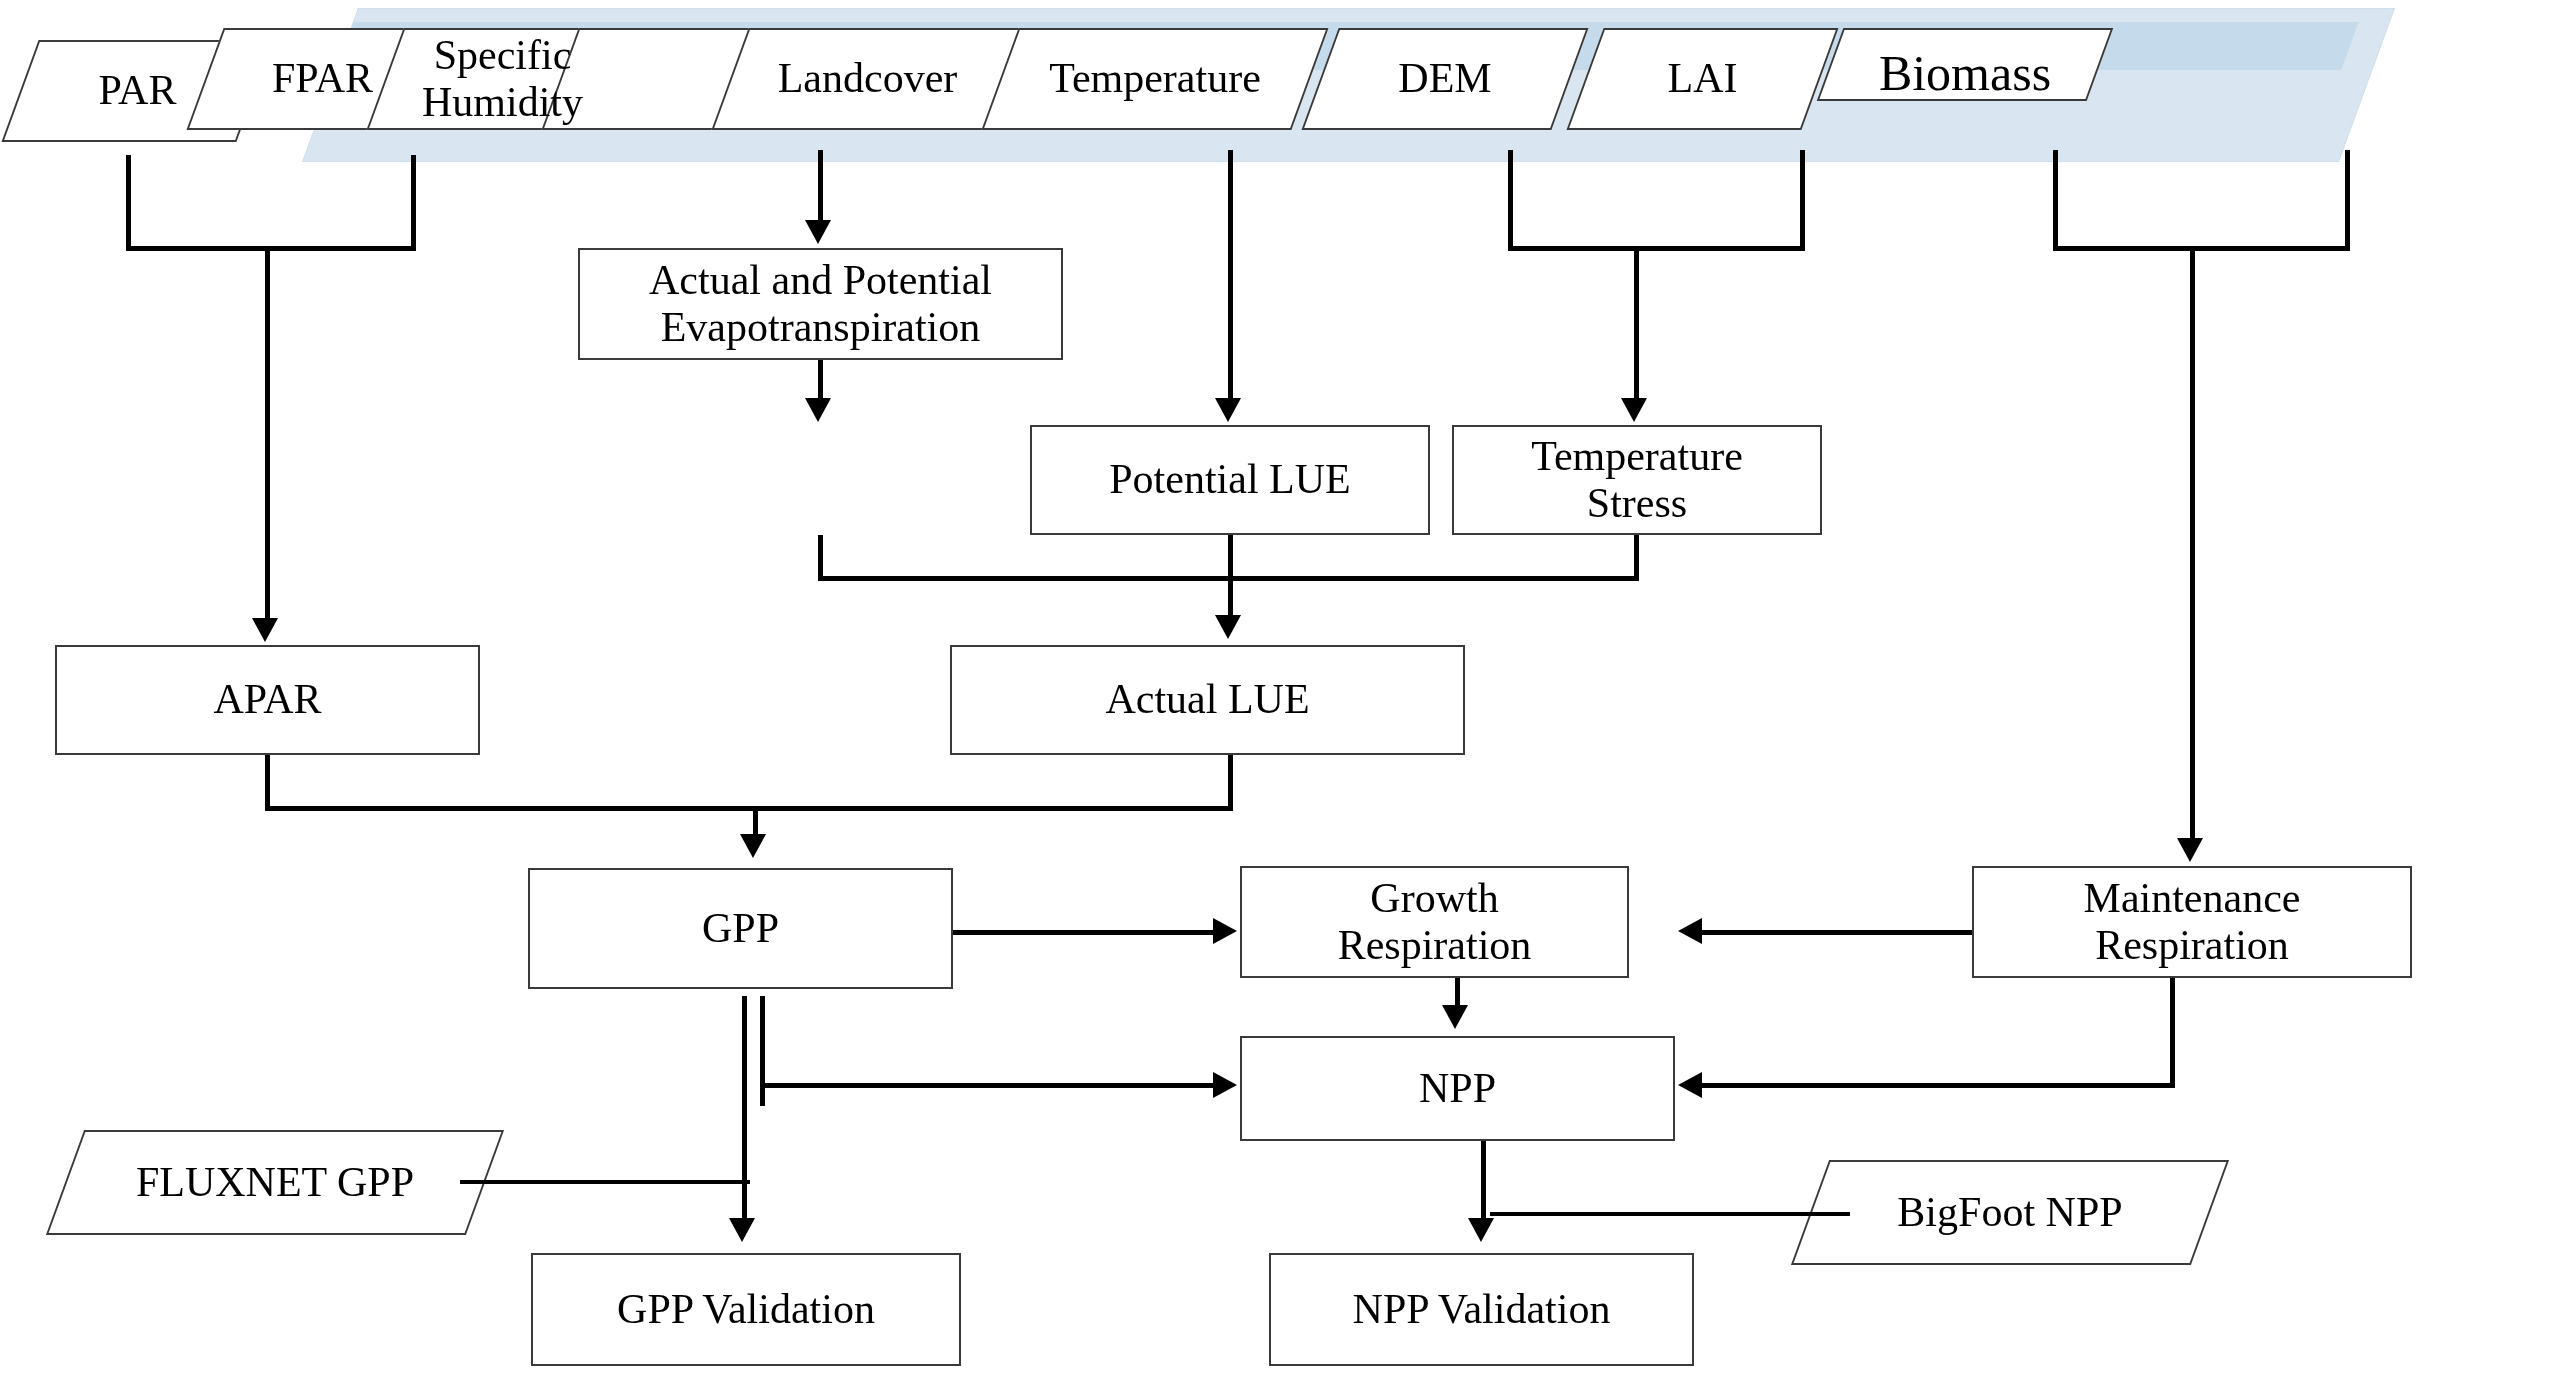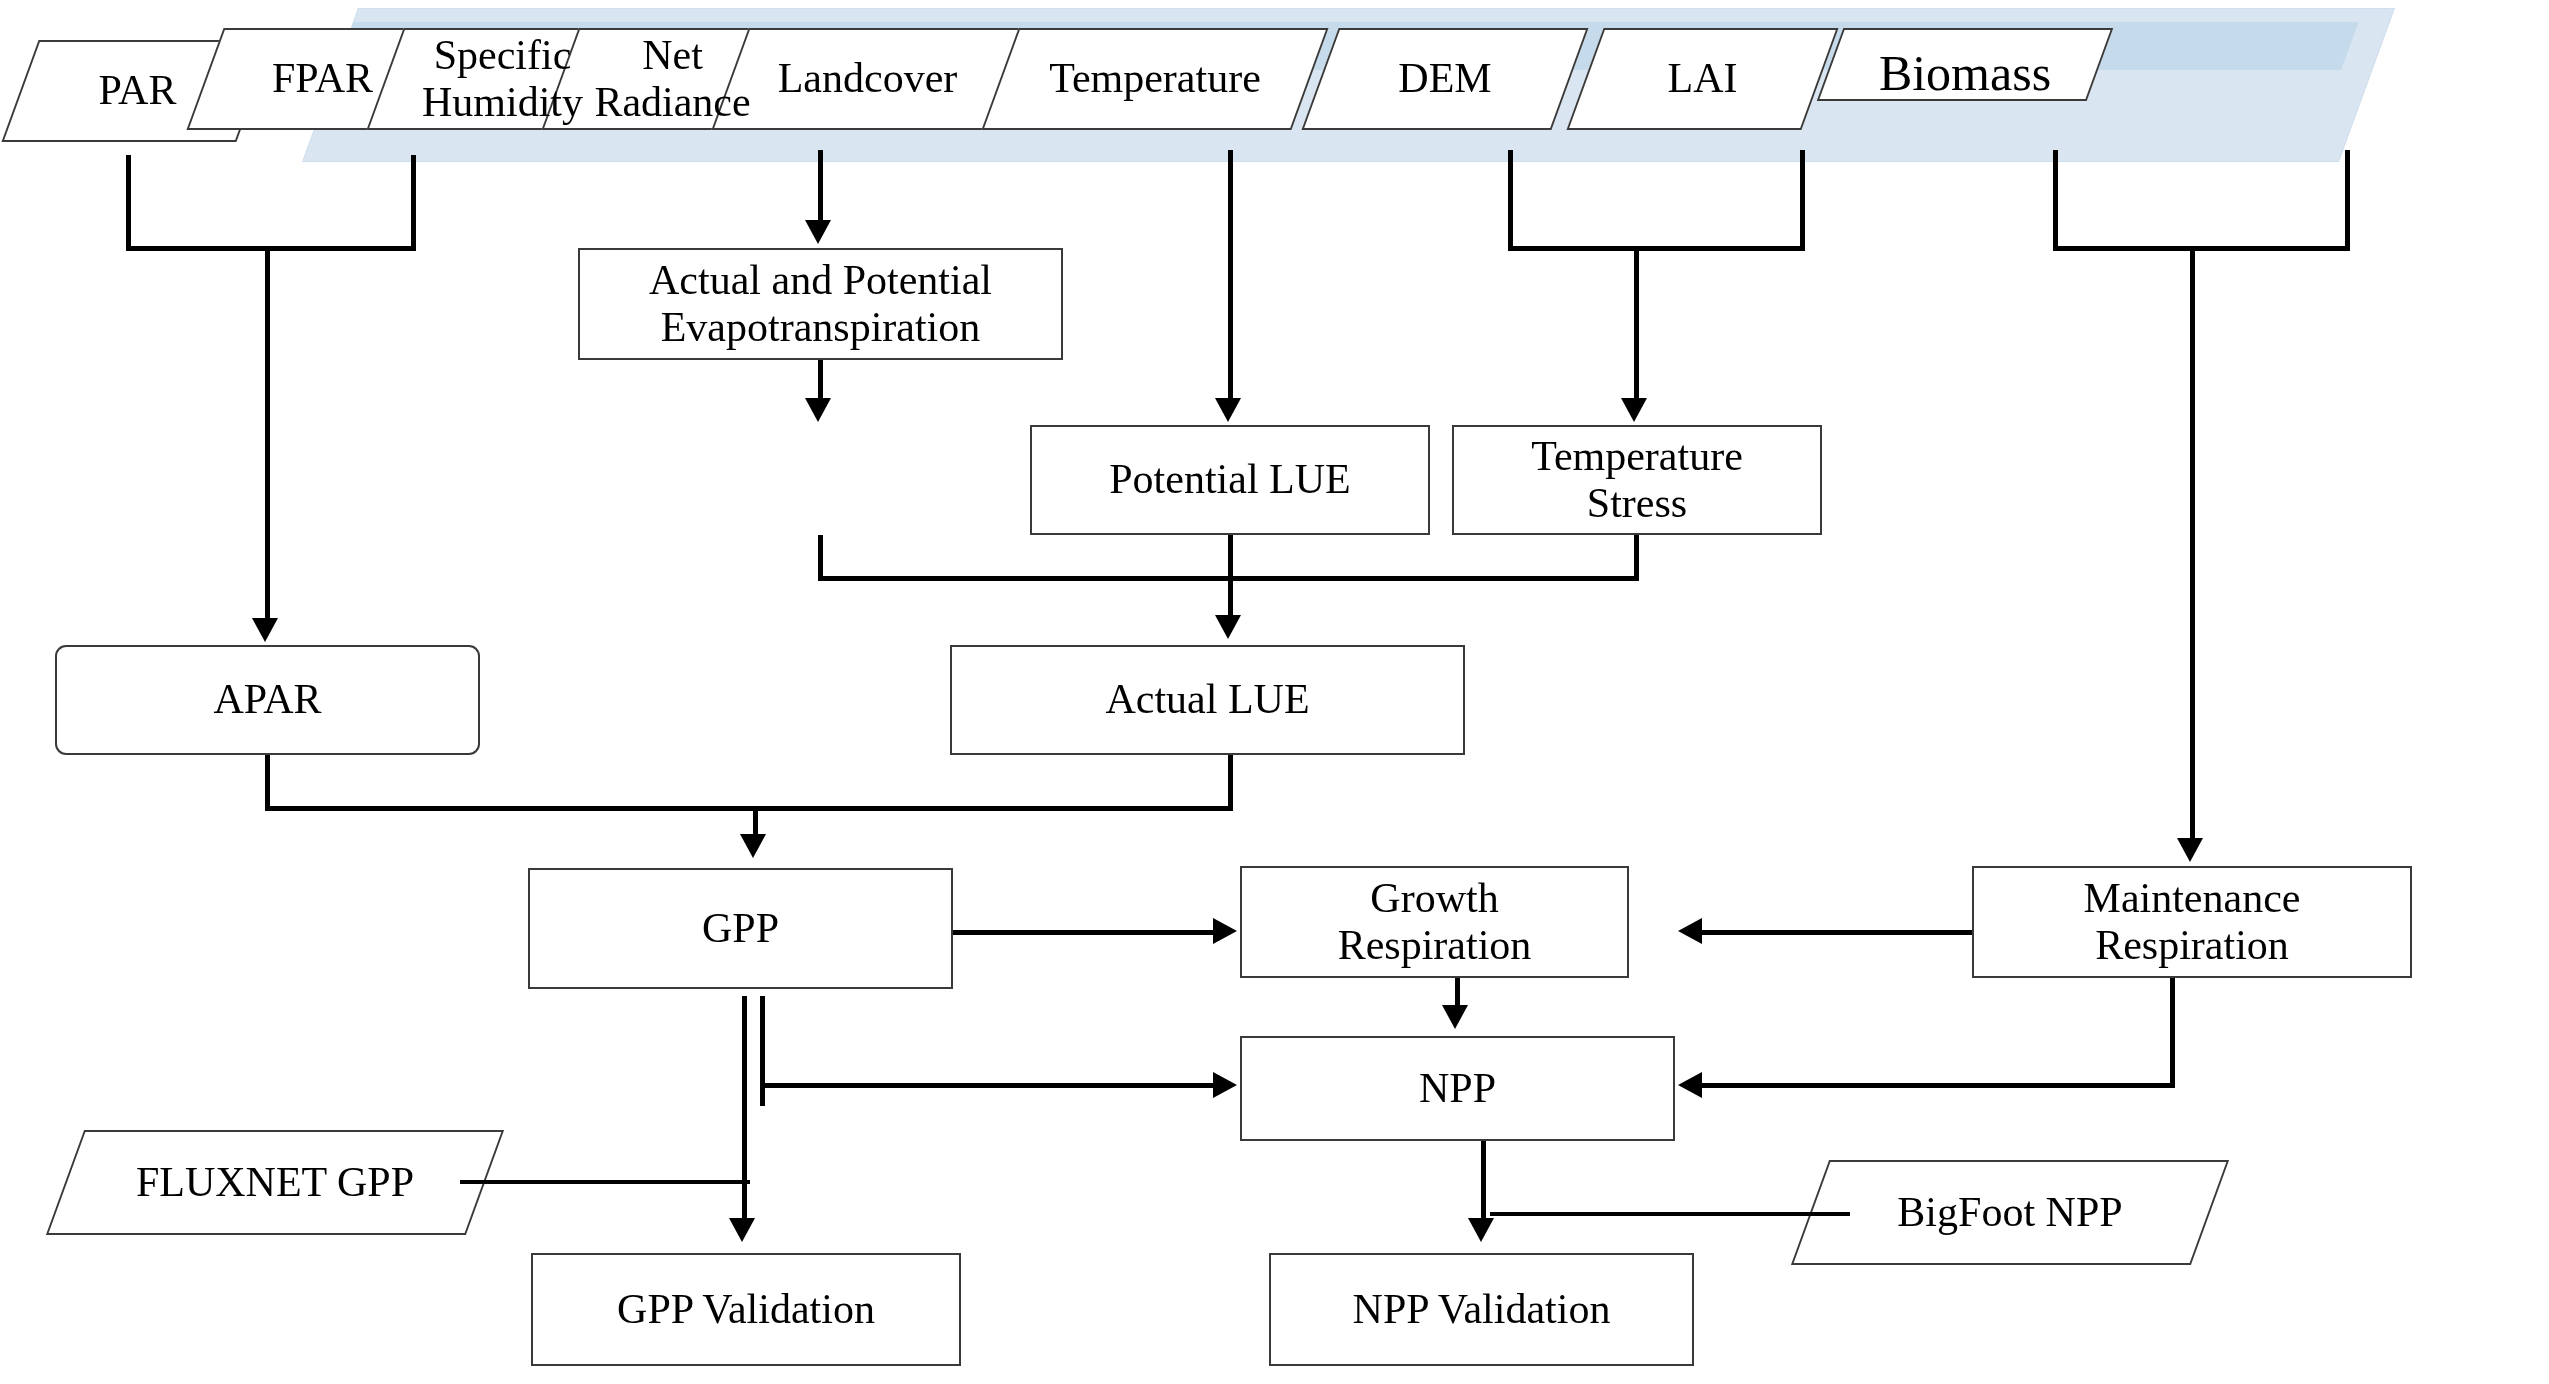--- a/index.html
+++ b/index.html
@@ -63,22 +63,20 @@
   <div class="node para" style="left:385px;top:28px;width:235px;height:102px;font-size:42px;">
     <div class="shadow"></div>
     <div class="shape"></div>
     <span class="lbl">Specific
 Humidity</span>
   </div>
 
   <div class="node para" style="left:560px;top:28px;width:225px;height:102px;font-size:42px;">
     <div class="shadow"></div>
     <div class="shape"></div>
-    <span class="lbl">Net
-Radiance</span>
   </div>
 
   <div class="node para" style="left:730px;top:28px;width:275px;height:102px;font-size:42px;">
     <div class="shadow"></div>
     <div class="shape"></div>
     <span class="lbl">Landcover</span>
   </div>
 
   <div class="node para" style="left:1000px;top:28px;width:310px;height:102px;font-size:42px;">
     <div class="shadow"></div>
@@ -112,21 +110,21 @@
 
   <div class="node rect" style="left:1030px;top:425px;width:400px;height:110px;font-size:42px;">
     <span class="lbl">Potential LUE</span>
   </div>
 
   <div class="node rect" style="left:1452px;top:425px;width:370px;height:110px;font-size:42px;">
     <span class="lbl">Temperature
 Stress</span>
   </div>
 
-  <div class="node rect" style="left:55px;top:645px;width:425px;height:110px;font-size:42px;border-radius:11px;">
+  <div class="node rect" style="left:55px;top:645px;width:425px;height:110px;font-size:42px;">
     <span class="lbl">APAR</span>
   </div>
 
   <div class="node rect" style="left:950px;top:645px;width:515px;height:110px;font-size:42px;">
     <span class="lbl">Actual LUE</span>
   </div>
 
   <div class="node rect" style="left:528px;top:868px;width:425px;height:121px;font-size:42px;">
     <span class="lbl">GPP</span>
   </div>

